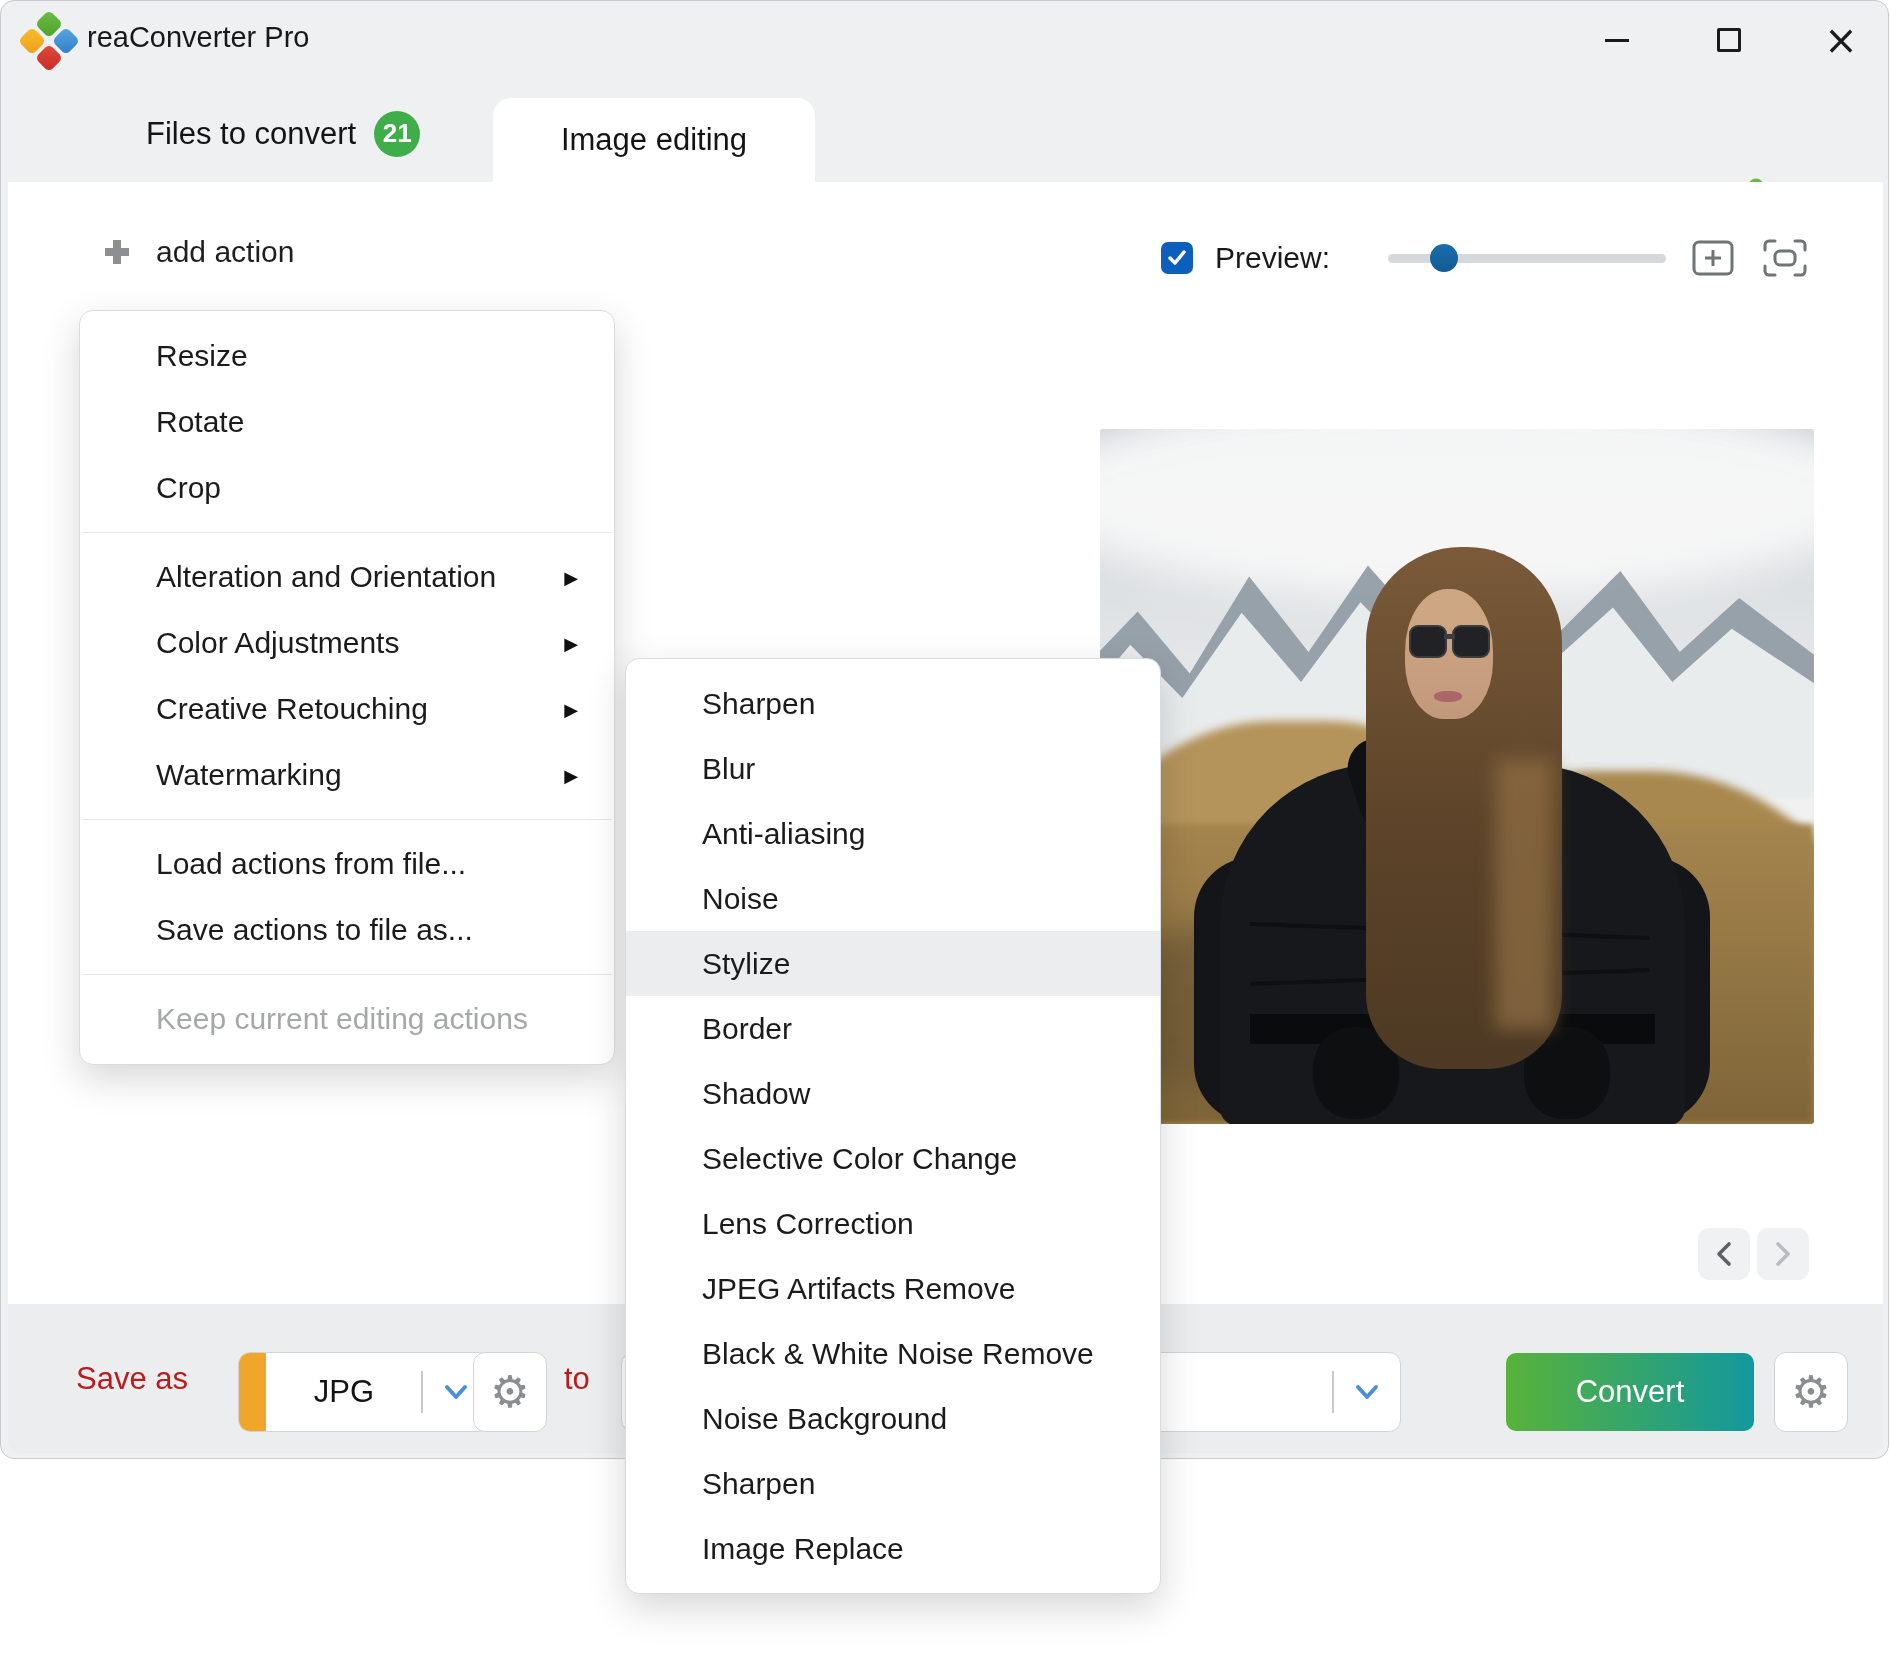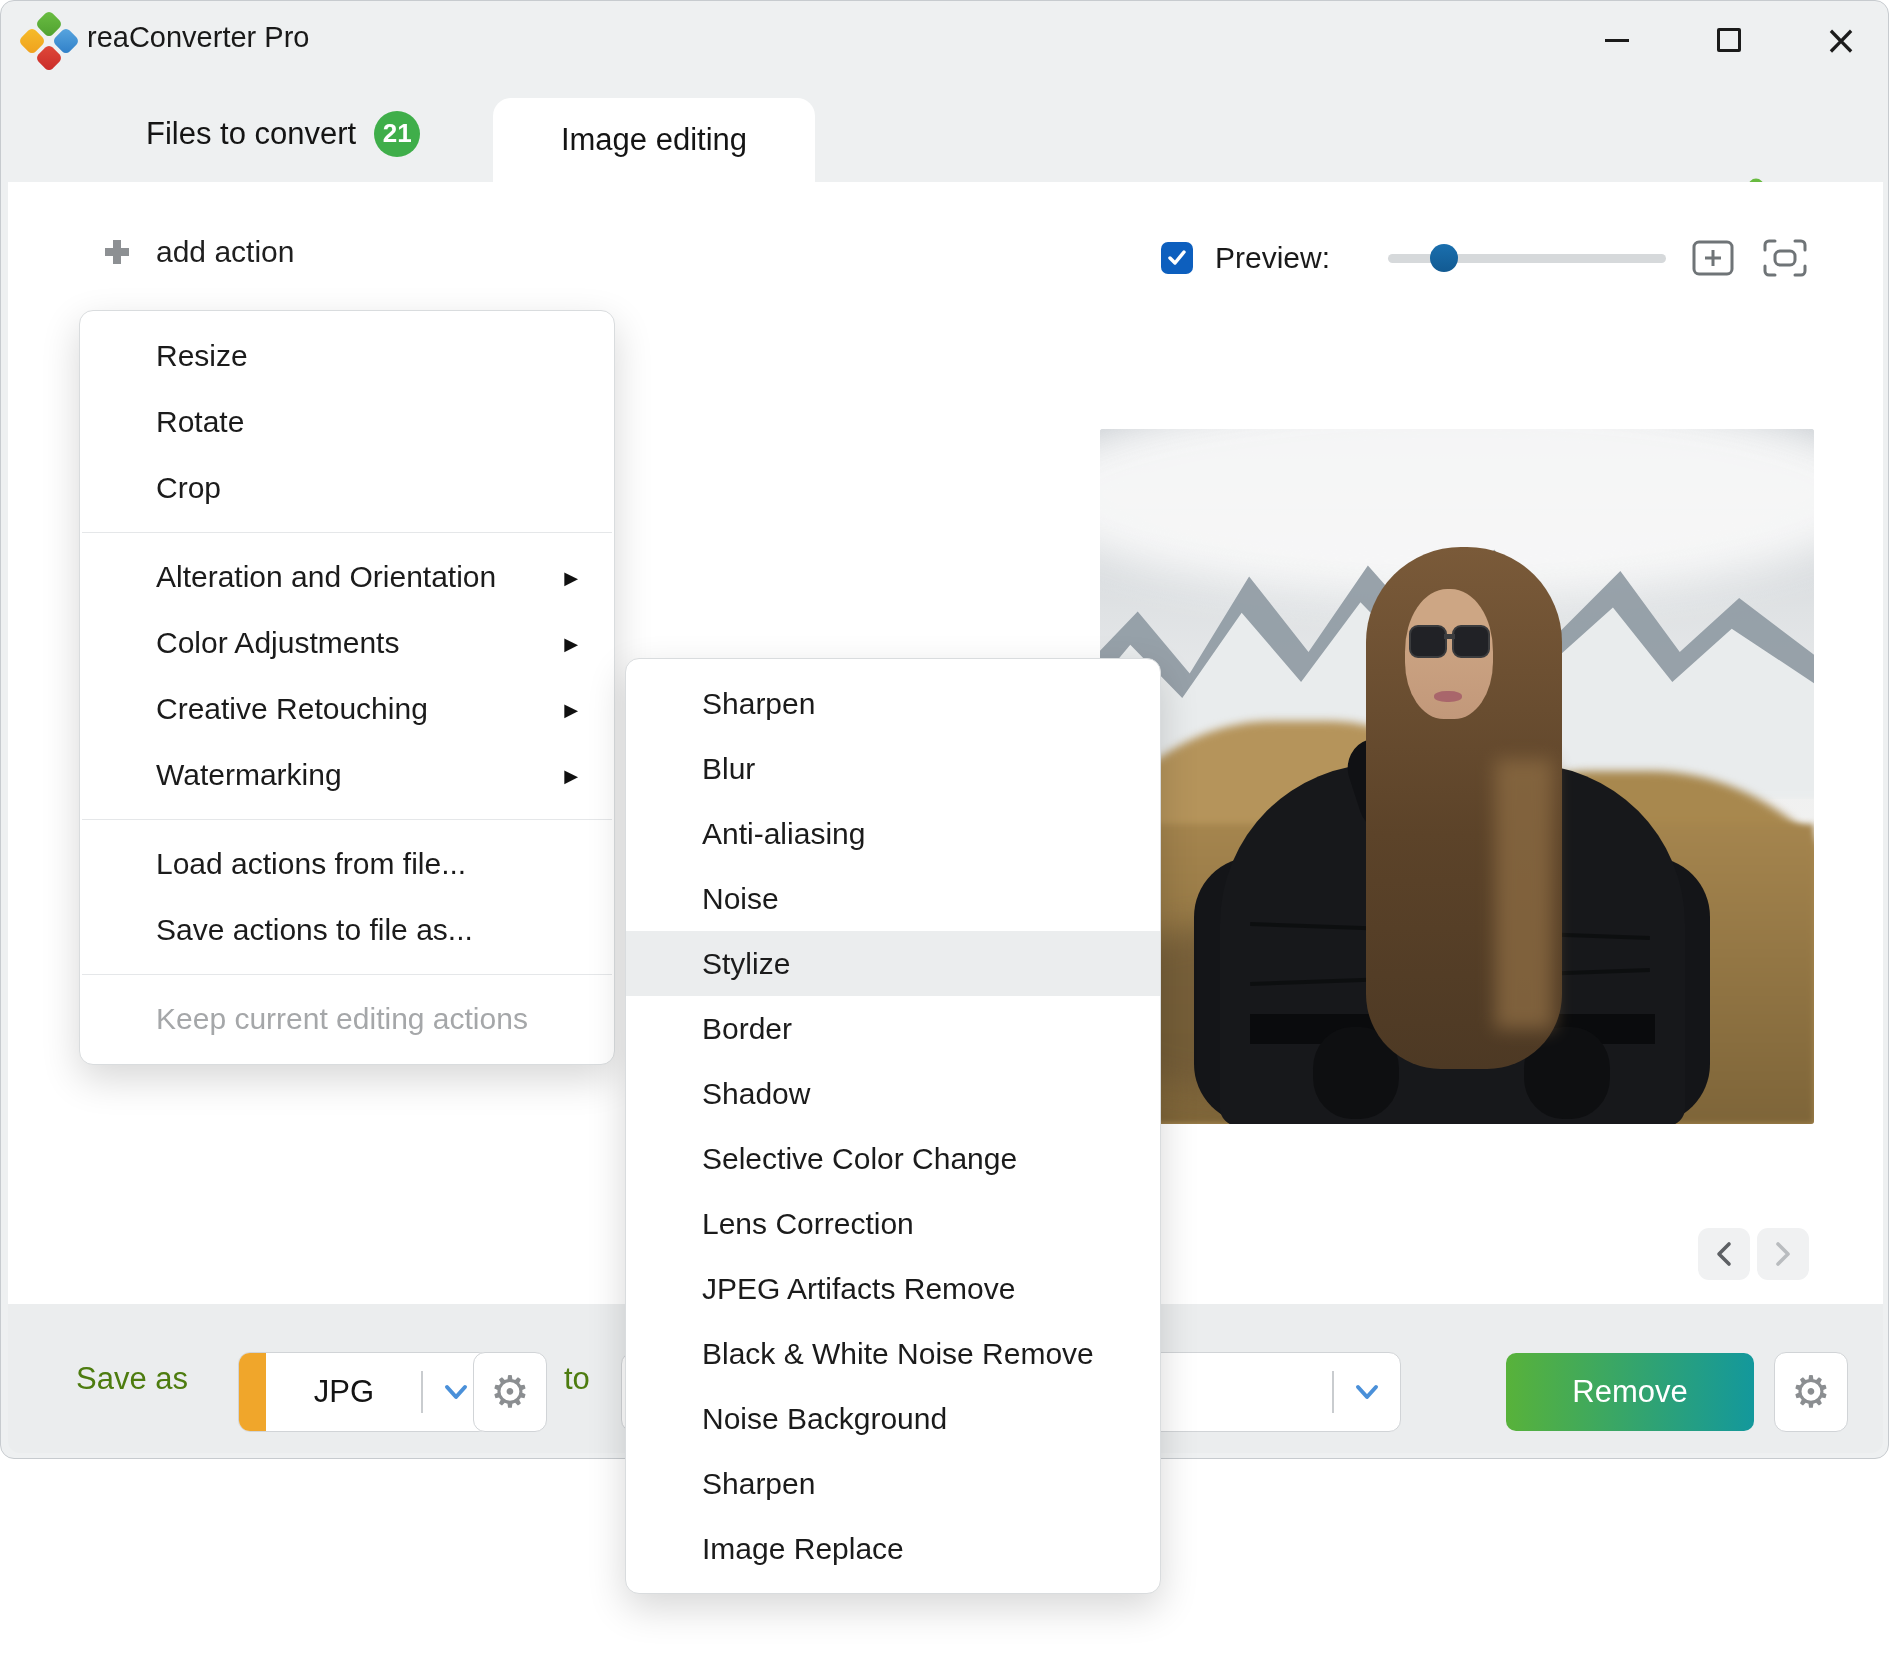--- a/index.html
+++ b/index.html
@@ -98,21 +98,21 @@
   .lips { left:334px; top:262px; width:28px; height:11px; background:#a9666b; border-radius:45%; }
 
   
   .pager { position:absolute; left:1697px; top:1227px; display:flex; gap:7px; }
   .pager-btn { width:52px; height:52px; border:none; border-radius:11px; background:#f0f1f2;
     display:flex; align-items:center; justify-content:center; cursor:pointer; }
 
   
   .bottom-bar { position:absolute; left:7px; top:1303px; width:1875px; height:149px;
     background:#ebedee; border-radius:0 0 12px 12px; }
-  .bb-label { position:absolute; font-size:31px; color:#4d7c0f; top:57px; }
+  .bb-label { position:absolute; font-size:31px; color:#b91c1c; top:57px; }
   .save-as { left:68px; }
   .to { left:556px; }
   .combo { position:absolute; top:48px; height:80px; background:#fff; border:1px solid #d1d4d7;
     border-radius:12px; cursor:pointer; }
   .format-combo { left:230px; width:252px; }
   .stripe { position:absolute; left:0; top:0; bottom:0; width:27px; background:#f0a62b;
     border-radius:11px 0 0 11px; }
   .combo-value { position:absolute; left:40px; right:80px; top:0; bottom:0; display:flex;
     align-items:center; justify-content:center; font-size:31px; color:#141414; }
   .combo-div { position:absolute; right:66px; top:18px; bottom:18px; width:2px; background:#c9cccf; }
@@ -290,21 +290,21 @@
 
       <span class="bb-label to">to</span>
 
       <div class="combo dest-combo">
         <span class="combo-div"></span>
         <svg class="combo-chevron" width="34" height="26" viewBox="0 0 34 26">
           <polyline points="8,8 17,18 26,8" fill="none" stroke="#4a90d9" stroke-width="4" stroke-linecap="round" stroke-linejoin="round"></polyline>
         </svg>
       </div>
 
-      <button class="convert-btn">Remove</button>
+      <button class="convert-btn">Convert</button>
 
       <button class="sq-btn gear2">
         <span class="gear-glyph">⚙</span>
       </button>
     </div>
   </div>
 
   <div class="menu menu-actions">
 
   <div class="menu-item">

